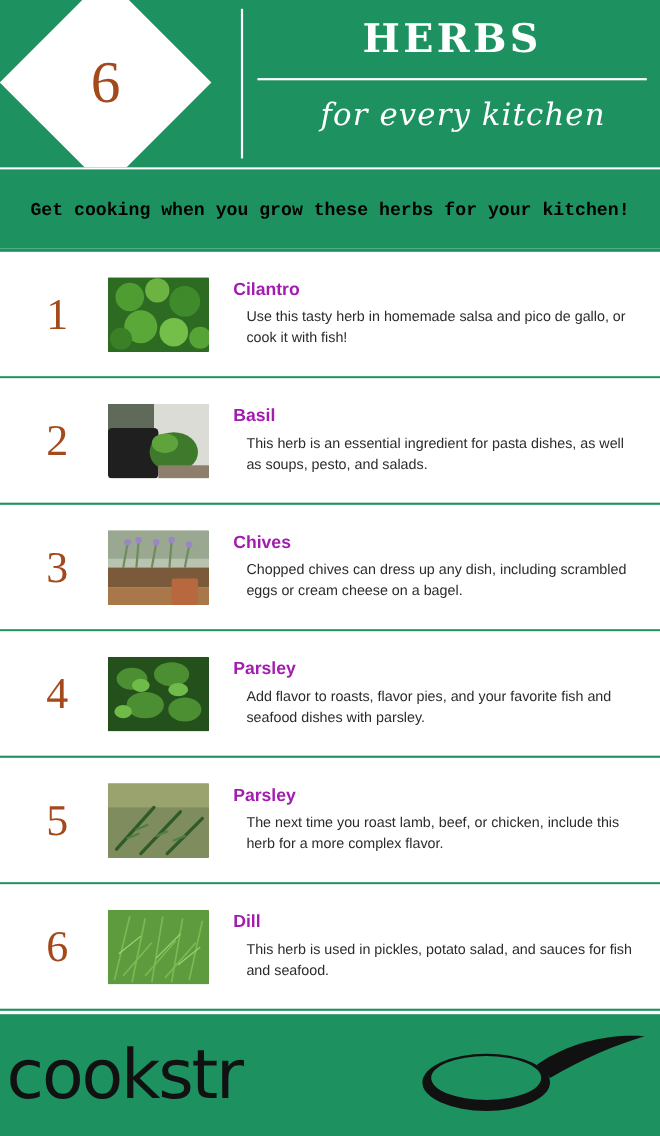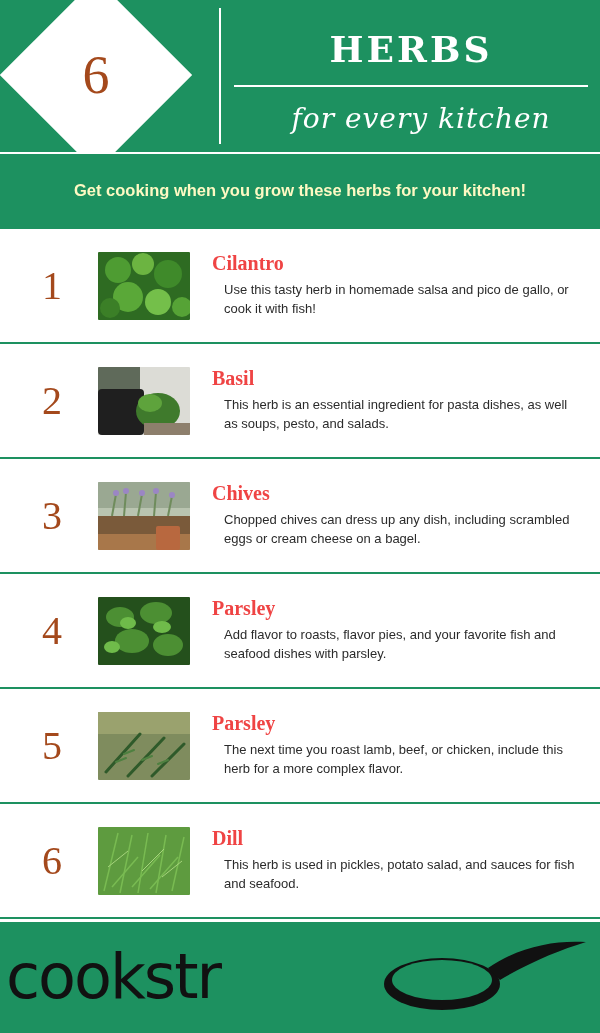--- a/index.html
+++ b/index.html
@@ -62,21 +62,21 @@
     position: absolute;
     left: 219px;
     top: 8px;
     width: 2px;
     height: 136px;
     background: #ffffff;
   }
   .header-right {
     position: absolute;
     left: 222px;
-    top: 14px;
+    top: 0;
     right: 0;
     height: 152px;
   }
   .herbs-title {
     position: absolute;
     left: 0;
     right: 0;
     top: 14px;
     text-align: center;
     color: #ffffff;
@@ -110,25 +110,26 @@
   
   .subheader {
     height: 72px;
     background: #1d9160;
     display: flex;
     align-items: center;
     justify-content: center;
     border-top: 2px solid #ffffff;
   }
   .subheader-text {
-    color: #fef9c3;
+    color: #000000;
     font-size: 16.5px;
     font-weight: bold;
     text-align: center;
     padding: 0 18px;
+    font-family: Liberation Mono, monospace;
   }
 
   
   .list {
     background: #ffffff;
     border-top: 3px solid #1d9160;
   }
   .row {
     display: flex;
     align-items: center;
@@ -154,24 +155,24 @@
     border-radius: 1px;
     overflow: hidden;
     position: relative;
   }
   .row-body {
     flex: 1;
     padding-left: 22px;
     padding-right: 12px;
   }
   .row-title {
-    color: #ef4444;
-    font-family: Liberation Serif, serif;
+    color: #a21caf;
+    font-family: Liberation Sans, sans-serif;
     font-weight: bold;
-    font-size: 20px;
+    font-size: 16px;
     margin-bottom: 6px;
   }
   .row-desc {
     color: #2b2b2b;
     font-size: 13px;
     line-height: 1.45;
     margin-left: 12px;
   }
 
   

